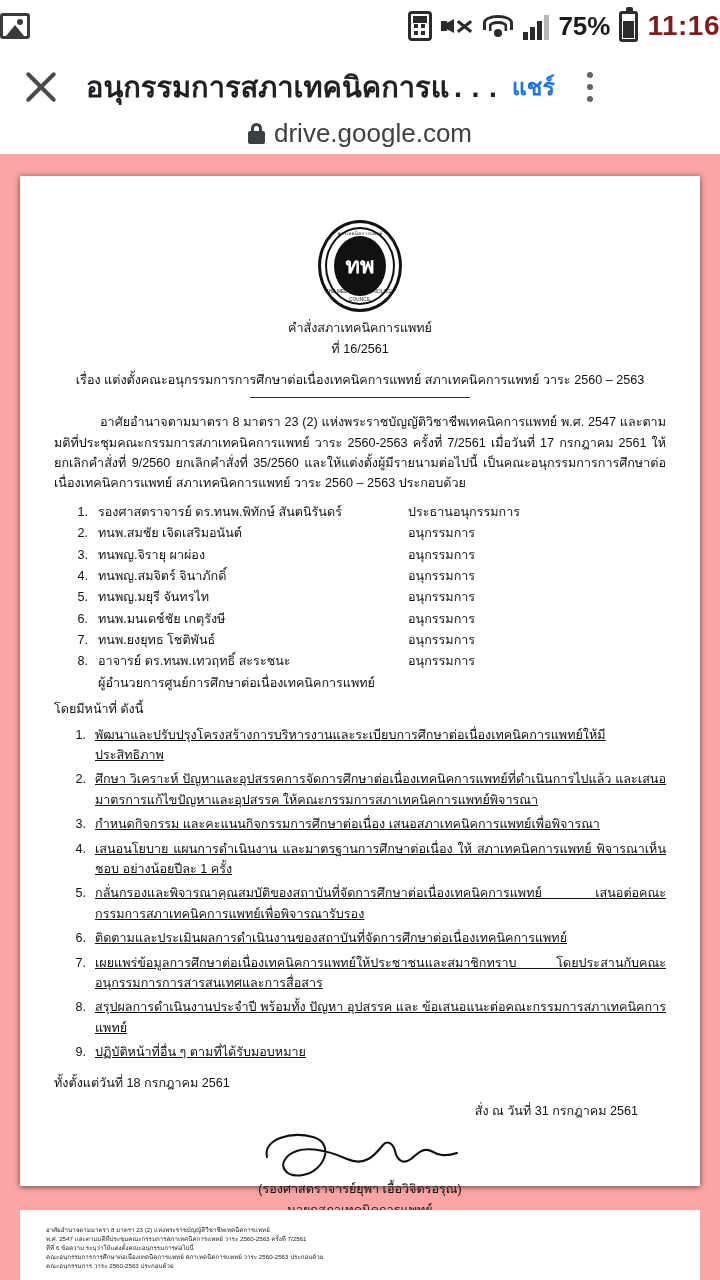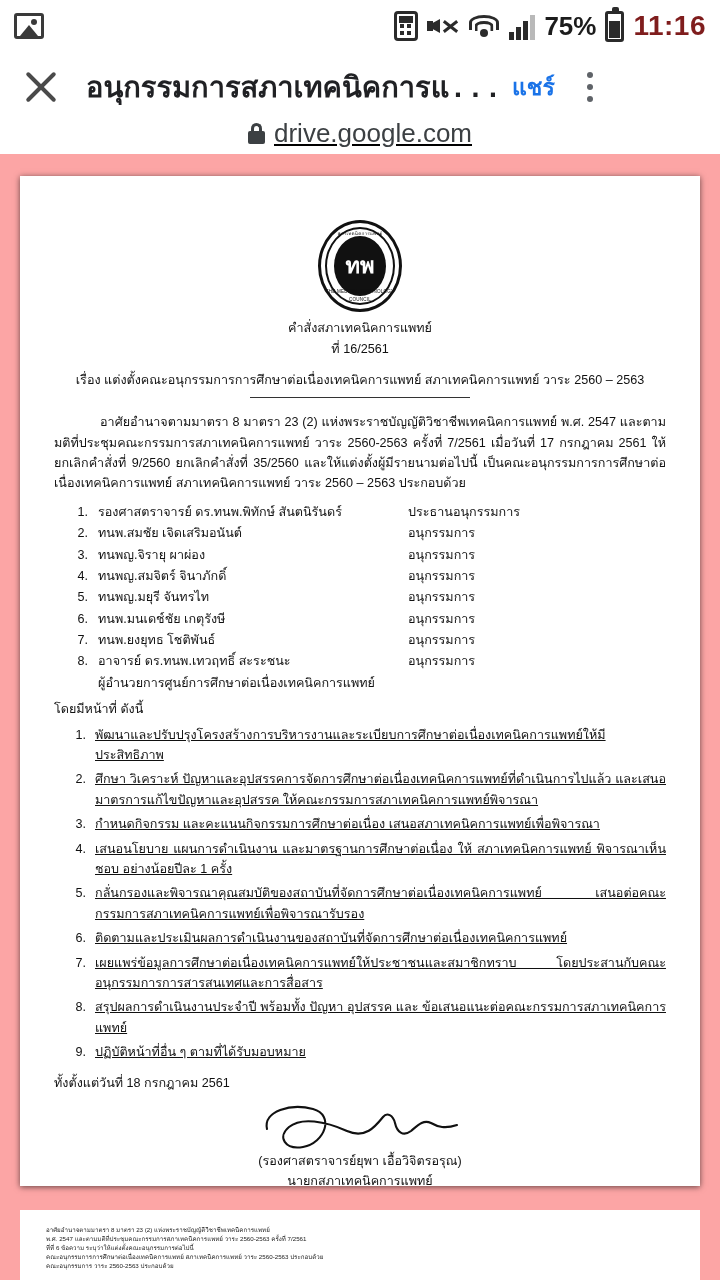--- a/index.html
+++ b/index.html
@@ -7,21 +7,21 @@
     width: 720px; height: 1280px;
     background: #000;
     font-family: "Liberation Sans", sans-serif;
     overflow: hidden;
   }
   #screen { position: relative; width: 720px; height: 1280px; background: #1a1a1a; }
 
   
   .statusbar {
     height: 52px; background: #ffffff; display: flex; align-items: center;
-    padding: 0 14px; position: relative;
+    padding: 0 0; position: relative;
   }
   .sb-left { display: flex; align-items: center; gap: 10px; }
   .sb-right { margin-left: auto; display: flex; align-items: center; gap: 9px; }
   .sb-time { font-size: 28px; font-weight: bold; color: #7f1d1d; letter-spacing: 0.5px; }
   .sb-pct { font-size: 26px; font-weight: bold; color: #1c1c1c; }
   .ico { display: inline-flex; align-items: center; justify-content: center; }
 
   
   .gallery-ic {
     width: 30px; height: 26px; border: 3px solid #3a3a3a; border-radius: 3px;
@@ -111,21 +111,21 @@
   .cc-title {
     flex: 1 1 auto; margin-left: 22px; font-size: 29px; font-weight: bold; color: #202124;
     white-space: nowrap; overflow: hidden; text-overflow: ellipsis; max-width: 420px; font-family: Liberation Mono, monospace;
   }
   .cc-share {
     color: #1a73e8; font-size: 23px; font-weight: bold; margin-left: 6px; white-space: nowrap;
     cursor: pointer;
   }
   .cc-menu { width: 46px; flex: 0 0 46px; display: flex; flex-direction: column; align-items: center; gap: 6px; margin-left: 12px; cursor: pointer; }
   .cc-menu i { width: 6px; height: 6px; border-radius: 50%; background: #5f6368; display: block; }
-  .cc-url { display: flex; align-items: center; justify-content: center; gap: 9px; margin-top: -4px; text-decoration: underline; }
+  .cc-url { display: flex; align-items: center; justify-content: center; gap: 9px; margin-top: -4px; }
   .lock-ic { position: relative; width: 17px; height: 21px; }
   .lock-ic .body { position: absolute; bottom: 0; left: 0; width: 17px; height: 13px; background: #3c4043; border-radius: 2px; }
   .lock-ic .shackle {
     position: absolute; top: 0; left: 3px; width: 11px; height: 10px;
     border: 3px solid #3c4043; border-bottom: none; border-radius: 6px 6px 0 0;
   }
   .cc-url-text { font-size: 26px; color: #3c4043; }
 
   
   .viewer { position: absolute; top: 154px; left: 0; right: 0; bottom: 0; background: #fca5a5; overflow: hidden; }
@@ -356,20 +356,21 @@
             <span class="txt">สรุปผลการดำเนินงานประจำปี พร้อมทั้ง ปัญหา อุปสรรค และ ข้อเสนอแนะต่อคณะกรรมการสภาเทคนิคการแพทย์</span>
           </li>
         <li>
             <span class="num">9.</span>
             <span class="txt">ปฏิบัติหน้าที่อื่น ๆ ตามที่ได้รับมอบหมาย</span>
           </li>
       </ol>
 
       <div class="effective">ทั้งตั้งแต่วันที่ 18 กรกฎาคม 2561</div>
 
+      <div class="sign-date" style="margin-top:8px;">สั่ง ณ วันที่ 31 กรกฎาคม 2561</div>
 
       <div class="sign-block">
         <svg class="sig-svg" width="210" height="58" viewBox="0 0 210 58">
           <path d="M12 30 C8 12, 36 4, 58 10 C80 16, 70 44, 48 48 C30 51, 22 38, 34 28 C46 18, 70 22, 92 32 C110 40, 120 28, 128 18 C132 13, 138 16, 140 24 C142 33, 148 38, 156 32 C162 27, 168 20, 176 24 C183 28, 190 30, 202 26" fill="none" stroke="#111" stroke-width="2.1" stroke-linecap="round"></path>
         </svg>
         <div>(รองศาสตราจารย์ยุพา  เอื้อวิจิตรอรุณ)</div>
         <div>นายกสภาเทคนิคการแพทย์</div>
       </div>
     </div>
 

